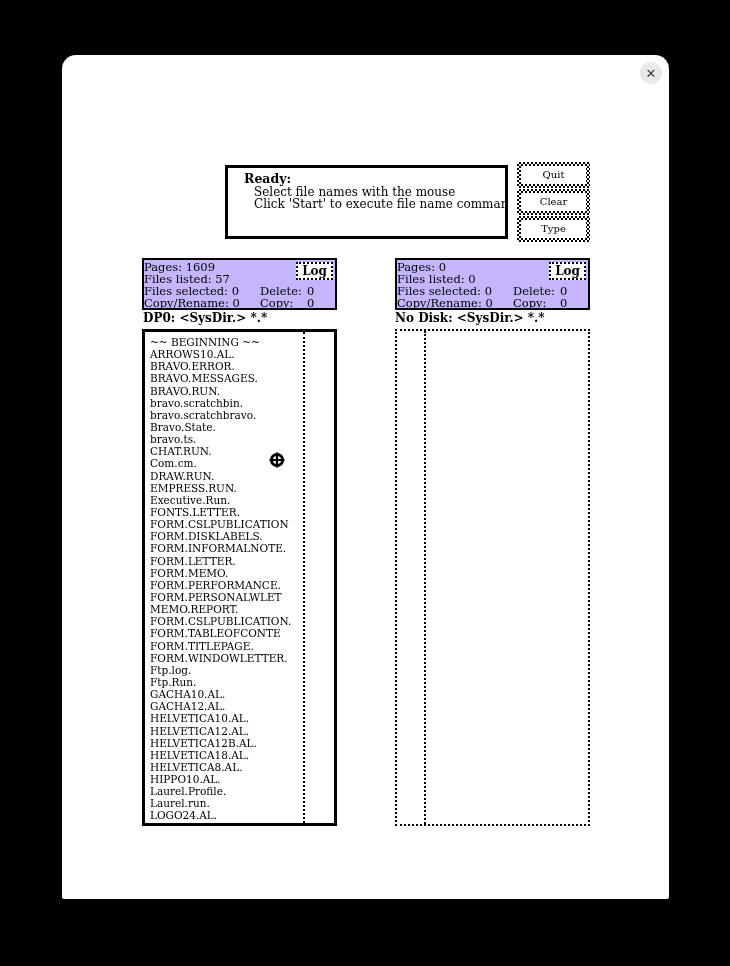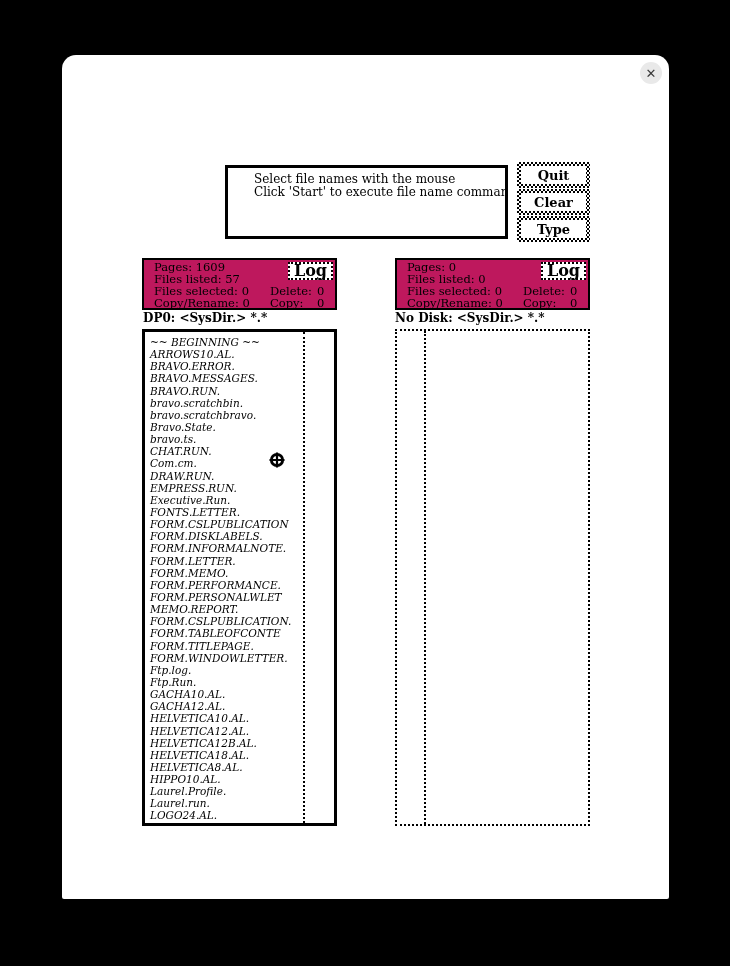--- a/index.html
+++ b/index.html
@@ -39,49 +39,49 @@
     border:3px solid #000; background:#fff; padding:5px 0 0 16px;
     font-size:12px; line-height:12.5px; white-space:nowrap; overflow:hidden;
   }
   .ready-box .ready-title { font-weight:bold; font-size:12.5px; }
   .ready-box .ready-line { padding-left:10px; }
 
   .action-stack { position:absolute; left:455px; top:107px; width:73px; }
   .action-btn { width:73px; height:26px; padding:4px; margin-bottom:1px; cursor:pointer; }
   .action-btn .inner {
     width:100%; height:100%; background:#fff; display:flex; align-items:center; justify-content:center;
-    font-weight:bold; font-size:13px; line-height:1;
+    font-weight:normal; font-size:10px; line-height:1;
   }
 
   .app-title {
     position:absolute; left:80px; top:189px; width:200px; text-align:center;
     font-weight:bold; font-size:13px;
   }
 
   .stats-box {
     position:absolute; top:203px; width:195px; height:52px;
-    border:2px solid #000; background:#be185d; padding:1px 0 0 10px;
+    border:2px solid #000; background:#c4b5fd; padding:1px 0 0 0;
     font-size:11.5px;
   }
   .stats-box.left  { left:80px; }
   .stats-box.right { left:333px; }
   .srow { position:relative; height:12px; line-height:12px; white-space:nowrap; }
   .srow .c2 { position:absolute; left:116px; top:0; width:70px; }
   .srow .c2 .val { position:absolute; left:47px; }
   .log-btn {
     position:absolute; top:2px; right:2px; padding:0 4px;
-    border:2px dotted #000; background:#fff; font-weight:bold; font-size:16px; line-height:14px;
+    border:2px dotted #000; background:#fff; font-weight:bold; font-size:12px; line-height:14px;
     cursor:pointer;
   }
 
   .dir-label { position:absolute; top:256px; font-size:12px; white-space:nowrap;font-weight:bold; }
   .dir-label.left  { left:81px; }
   .dir-label.right { left:333px; }
 
-  .list-box { position:absolute; top:274px; width:195px; height:497px; background:#fff;font-style:italic; }
+  .list-box { position:absolute; top:274px; width:195px; height:497px; background:#fff; }
   .list-box.left  { left:80px; border:3px solid #000; }
   .list-box.right { left:333px; border:2px dotted #000; }
   .list-box .divider { position:absolute; top:0; bottom:0; width:0; border-left:2px dotted #000; }
   .list-box.left  .divider { left:158px; }
   .list-box.right .divider { left:27px; }
   .scroll-region { position:absolute; top:0; bottom:0; cursor:pointer; }
   .list-box.left  .scroll-region { left:160px; right:0; }
   .list-box.right .scroll-region { left:0; width:27px; }
   .file-list {
     position:absolute; left:0; top:0; bottom:0; width:158px;
@@ -95,20 +95,21 @@
 <body>
 
 <div class="window">
 
   <div class="close-btn">
     <span>✕</span>
   </div>
 
 
   <div class="ready-box">
+    <div class="ready-title">Ready:</div>
     <div class="ready-line">Select file names with the mouse</div>
     <div class="ready-line">Click 'Start' to execute file name commands</div>
   </div>
 
   <div class="action-stack">
     <div class="action-btn checker">
       <div class="inner">Quit</div>
     </div>
     <div class="action-btn checker">
       <div class="inner">Clear</div>

